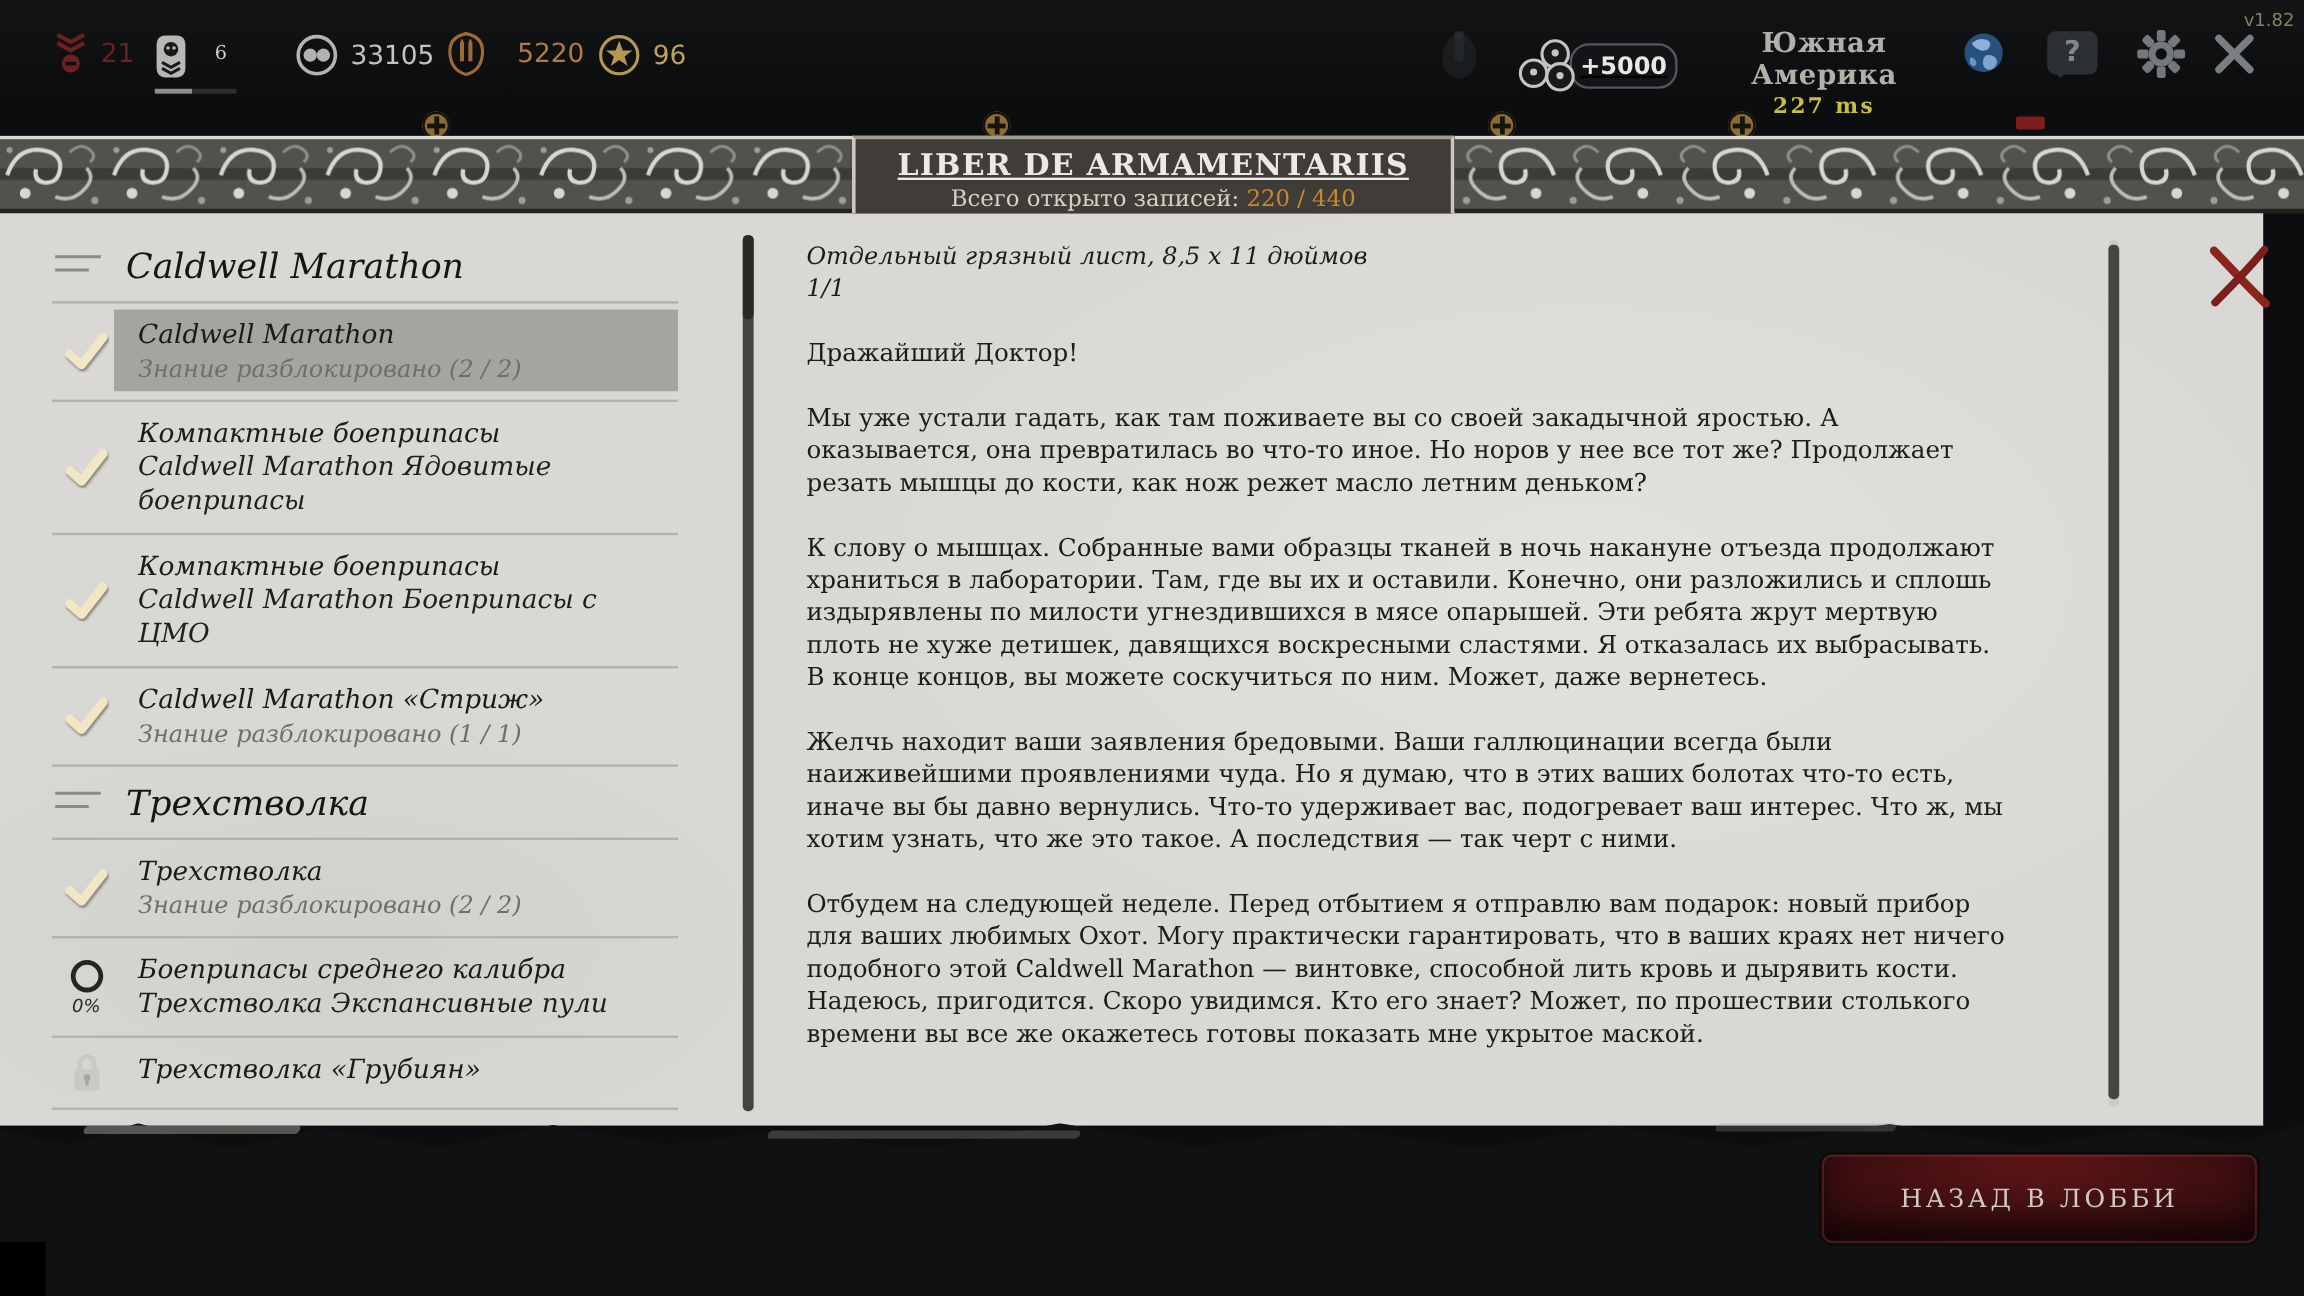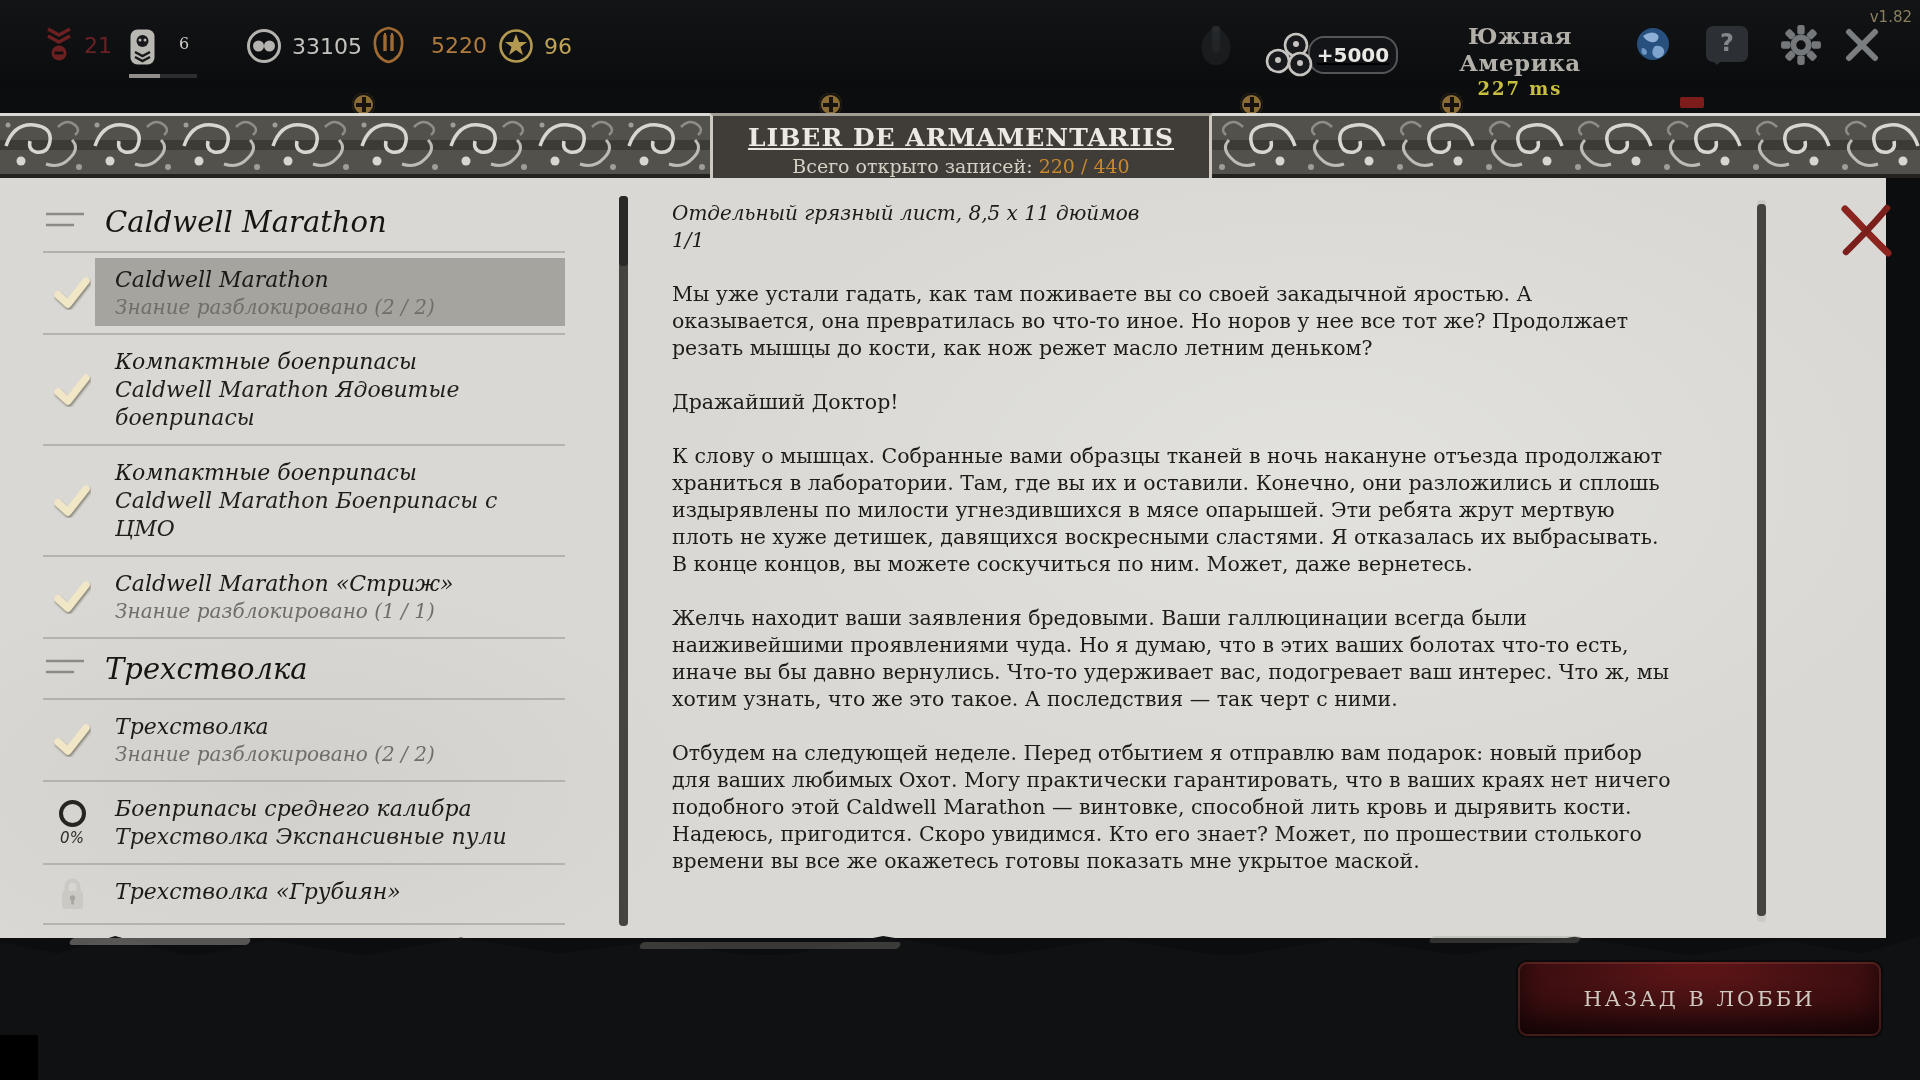--- a/index.html
+++ b/index.html
@@ -353,22 +353,22 @@
     <div class="vthumb" style="left:0;top:0;height:730px;"></div>
     <div class="vcap" style="left:0;top:0;height:70px;"></div>
   </div>
 
   <div class="letter">
     <div class="meta">
       <div>Отдельный грязный лист, 8,5 x 11 дюймов</div>
       <div>1/1</div>
     </div>
     <div>
+        <p>Дражайший Доктор!</p>
         <p>Мы уже устали гадать, как там поживаете вы со своей закадычной яростью. А оказывается, она превратилась во что-то иное. Но норов у нее все тот же? Продолжает резать мышцы до кости, как нож режет масло летним деньком?</p>
-        <p>Дражайший Доктор!</p>
         <p>К слову о мышцах. Собранные вами образцы тканей в ночь накануне отъезда продолжают храниться в лаборатории. Там, где вы их и оставили. Конечно, они разложились и сплошь издырявлены по милости угнездившихся в мясе опарышей. Эти ребята жрут мертвую плоть не хуже детишек, давящихся воскресными сластями. Я отказалась их выбрасывать. В конце концов, вы можете соскучиться по ним. Может, даже вернетесь.</p>
         <p>Желчь находит ваши заявления бредовыми. Ваши галлюцинации всегда были наиживейшими проявлениями чуда. Но я думаю, что в этих ваших болотах что-то есть, иначе вы бы давно вернулись. Что-то удерживает вас, подогревает ваш интерес. Что ж, мы хотим узнать, что же это такое. А последствия — так черт с ними.</p>
         <p>Отбудем на следующей неделе. Перед отбытием я отправлю вам подарок: новый прибор для ваших любимых Охот. Могу практически гарантировать, что в ваших краях нет ничего подобного этой Caldwell Marathon — винтовке, способной лить кровь и дырявить кости. Надеюсь, пригодится. Скоро увидимся. Кто его знает? Может, по прошествии столького времени вы все же окажетесь готовы показать мне укрытое маской.</p>
       </div>
   </div>
 
   <div class="vscroll" style="left:1757px;top:200px;height:722px;background:#cbcac6;">
     <div class="vthumb" style="left:0;top:4px;height:712px;"></div>
   </div>
 

